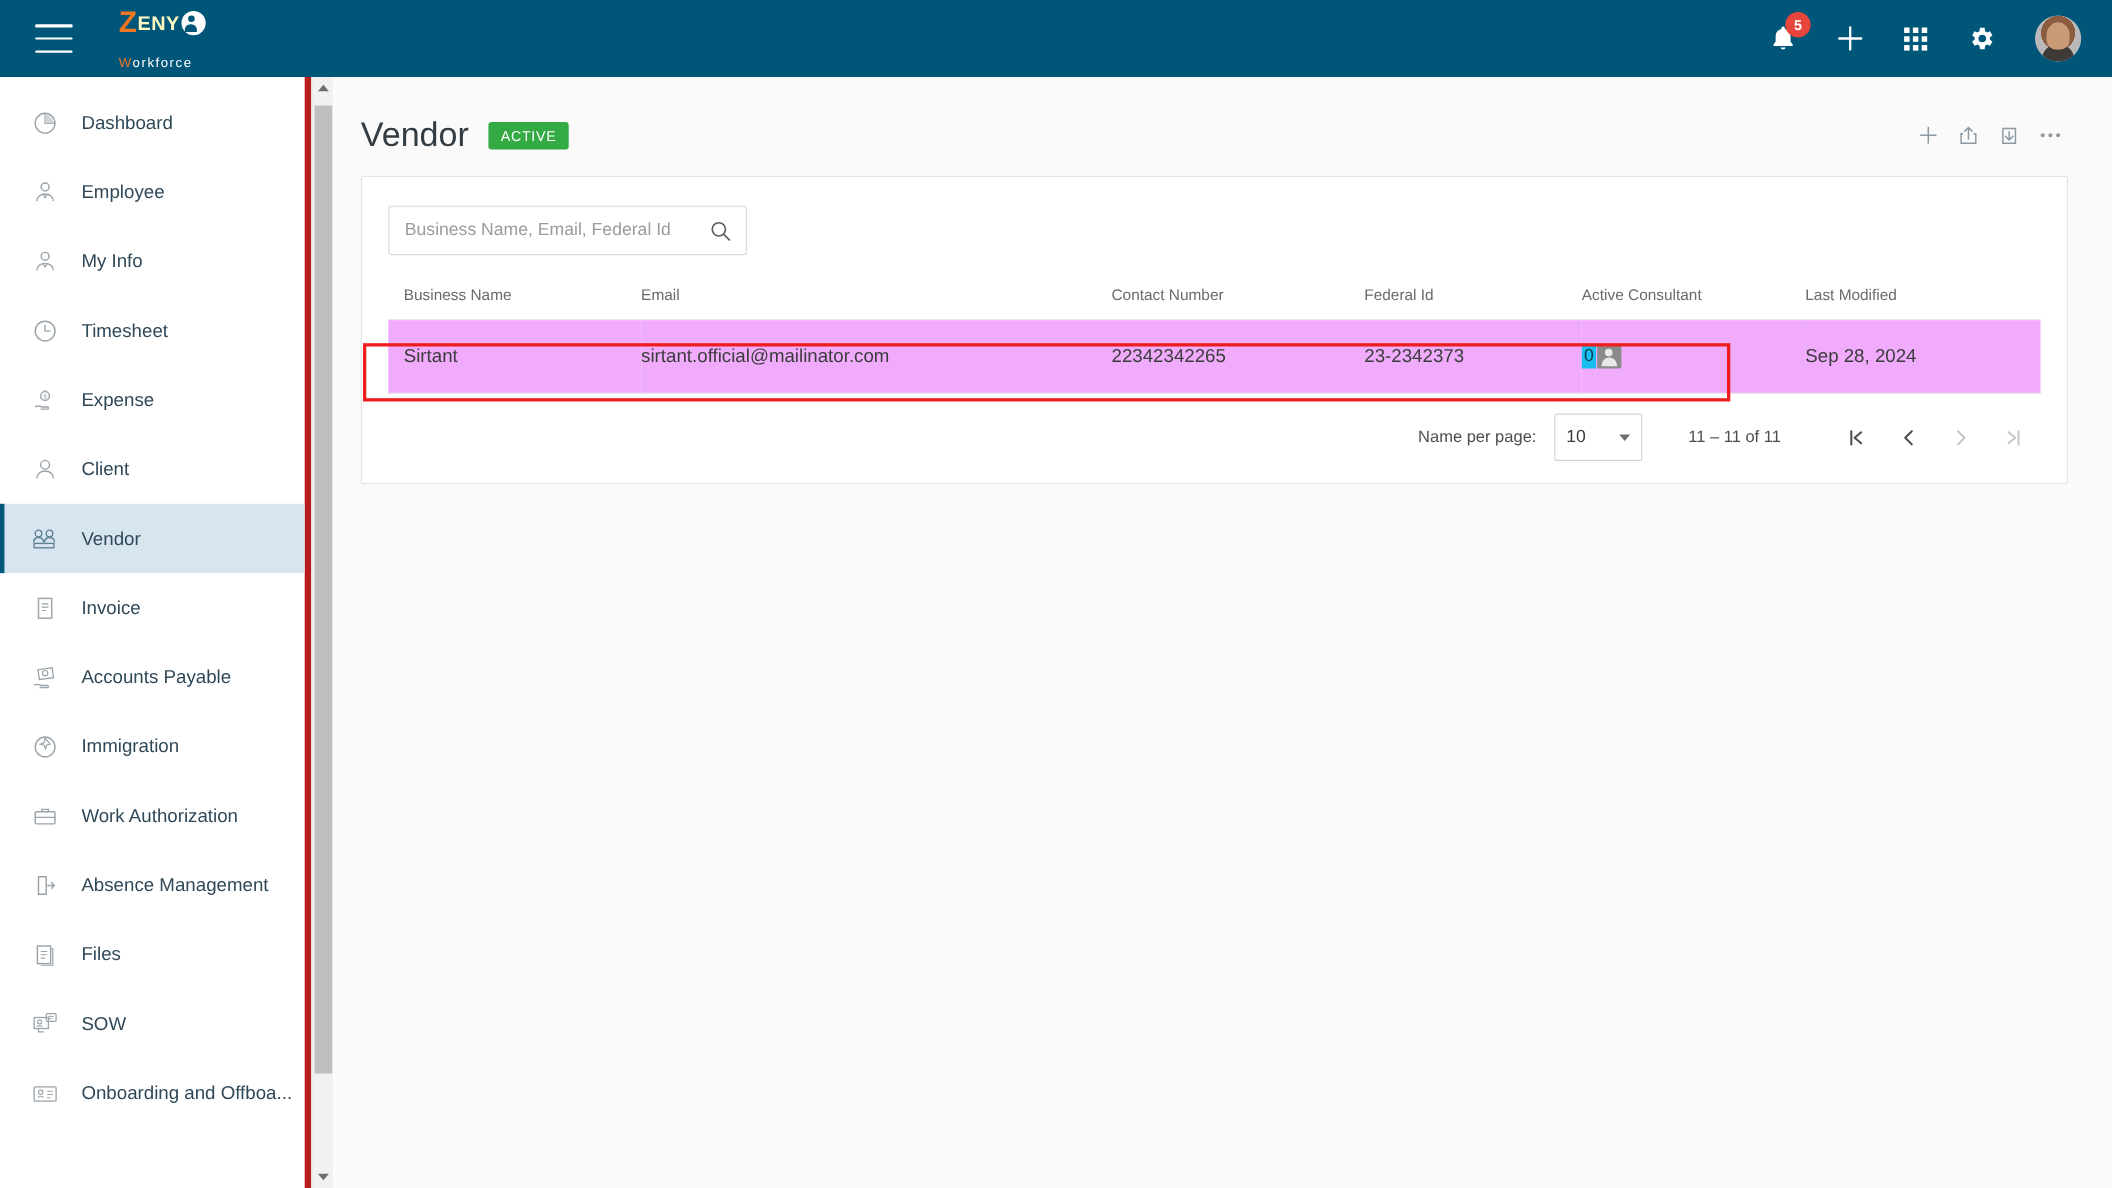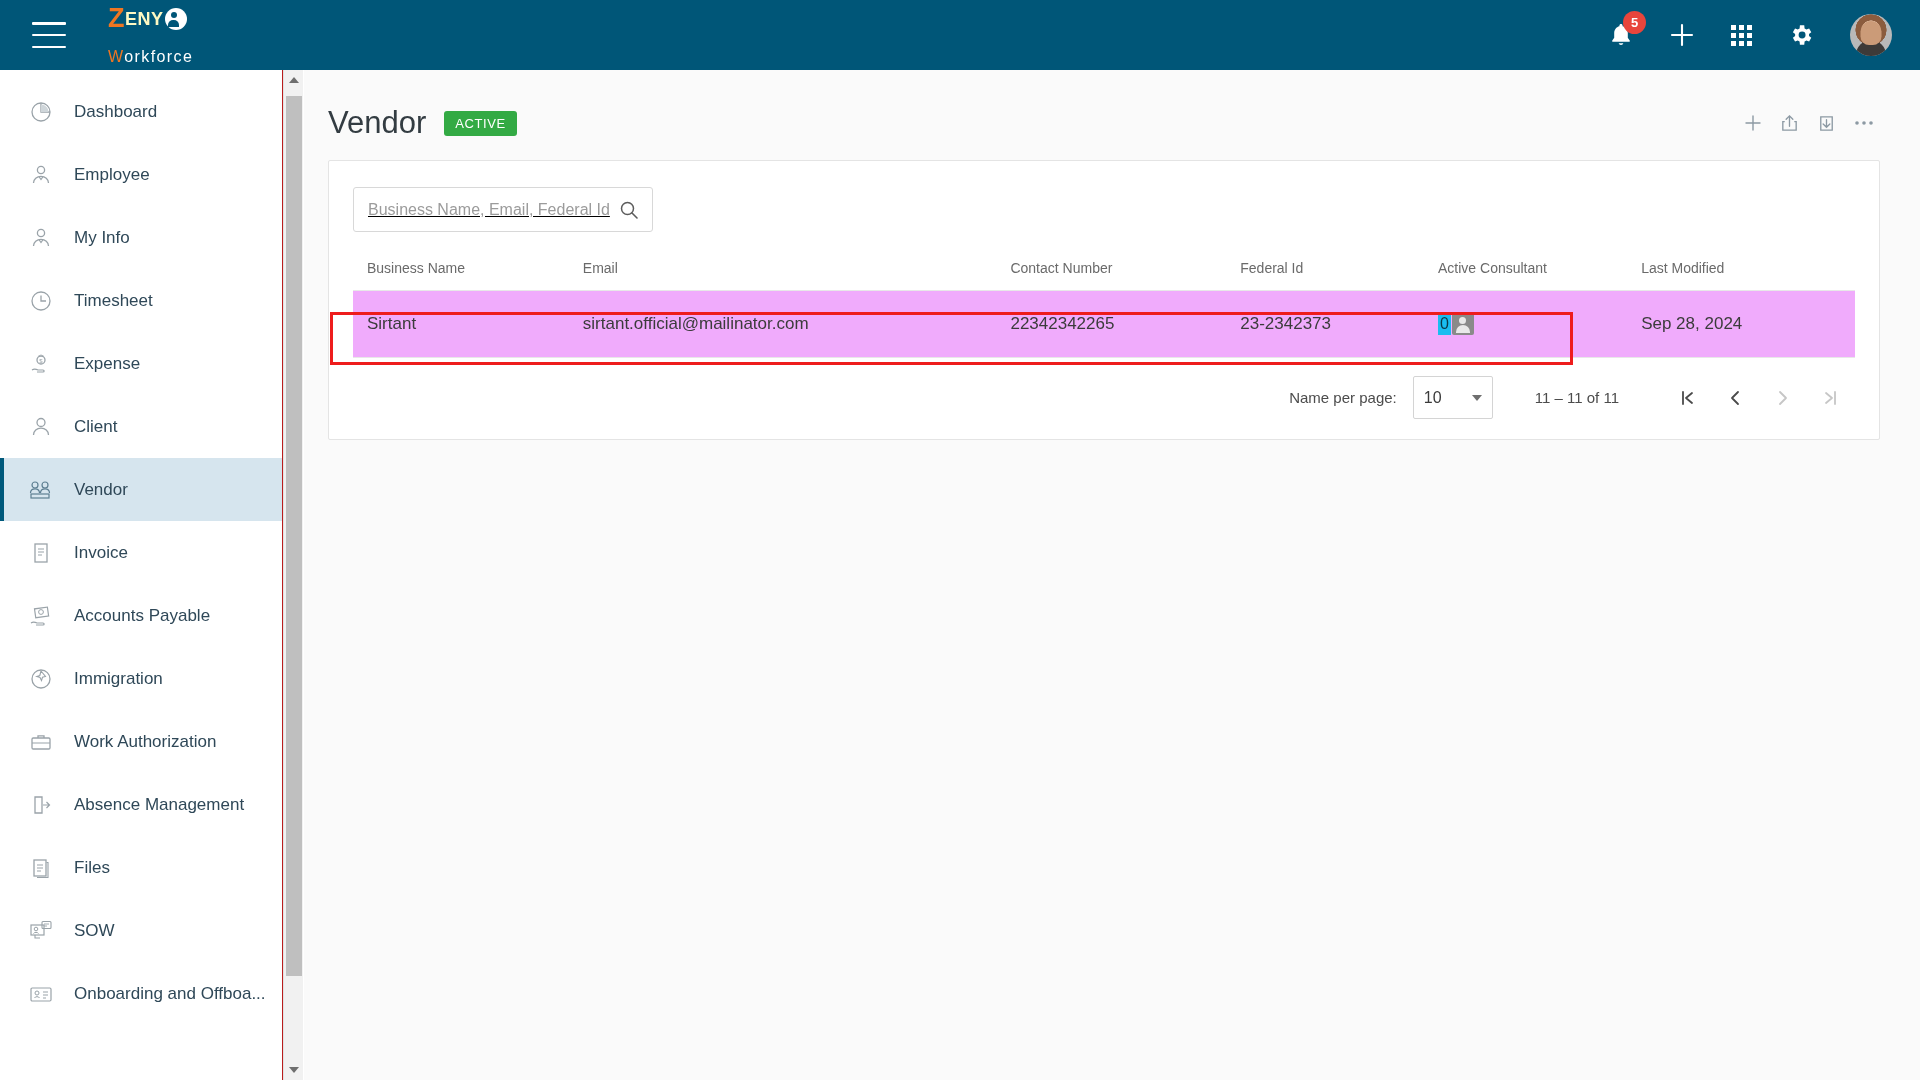--- a/index.html
+++ b/index.html
@@ -32,21 +32,21 @@
     margin-left: 1px; position: relative; display: inline-block;
   }
   .logo-mark::before {
     content: ""; position: absolute; left: 6px; top: 4px;
     width: 6px; height: 6px; border-radius: 50%; background: #005678;
   }
   .logo-mark::after {
     content: ""; position: absolute; left: 3.5px; top: 12px;
     width: 11px; height: 7px; border-radius: 5px 5px 0 0; background: #005678;
   }
-  .logo-bottom { font-size: 16px; color: #ffffff; letter-spacing: 1.4px; margin-top: 17px; }
+  .logo-bottom { font-size: 12px; color: #ffffff; letter-spacing: 1.4px; margin-top: 17px; }
   .logo-bottom .w { color: #ef7622; }
 
   .appbar-right {
     margin-left: auto; margin-right: 28px;
     display: flex; align-items: center; gap: 36px;
   }
   .ab-icon { position: relative; cursor: pointer; color: #fff; display: flex; align-items: center; justify-content: center; }
   .badge {
     position: absolute; top: -11px; right: -13px;
     min-width: 23px; height: 23px; border-radius: 50%;
@@ -66,21 +66,21 @@
   }
   .avatar::before {
     content: ""; position: absolute; left: 50%; top: 7px; transform: translateX(-50%);
     width: 21px; height: 24px; border-radius: 11px 11px 9px 9px; background: #cb9b78; z-index: 2;
   }
 
   
   .sidebar {
     position: absolute; top: 70px; left: 0;
     width: 283px; height: 1010px;
-    background: #ffffff; border-right: 1px solid #b91c1c;
+    background: #ffffff; border-right: 6px solid #b91c1c;
     overflow: hidden;
   }
   .sb-list { padding-top: 10px; }
   .sb-item {
     display: flex; align-items: center; height: 63px;
     padding-left: 22px; cursor: pointer;
     border-left: 4px solid transparent;
     color: #2f4858; font-size: 17px;
   }
   .sb-item.active { background: #d6e5ee; border-left-color: #00597b; }
@@ -121,22 +121,22 @@
     width: 37px; height: 37px; display: flex; align-items: center; justify-content: center;
     color: #8c99a3; cursor: pointer;
   }
 
   .card {
     margin: 12px 24px 0 24px; background: #ffffff;
     border: 1px solid #e4e4e4; border-radius: 2px;
     width: 1552px; padding: 26px 24px 20px 24px;
   }
   .search-wrap {
-    width: 300px; height: 45px; border: 1px solid #d8d8d8; border-radius: 3px;
-    display: flex; align-items: center; padding: 0 12px 0 14px; margin-bottom: 28px; text-decoration: underline;
+    width: 326px; height: 45px; border: 1px solid #d8d8d8; border-radius: 3px;
+    display: flex; align-items: center; padding: 0 12px 0 14px; margin-bottom: 28px;
   }
   .search-input {
     border: none; outline: none; flex: 1; font-size: 16px; color: #4a4a4a;
     font-family: "Liberation Sans", sans-serif; background: transparent;
   }
   .search-input::placeholder { color: #9b9b9b; }
 
   table.vtable { width: 100%; border-collapse: collapse; }
   table.vtable th {
     text-align: left; font-weight: 400; font-size: 14px; color: #6a6a6a;

